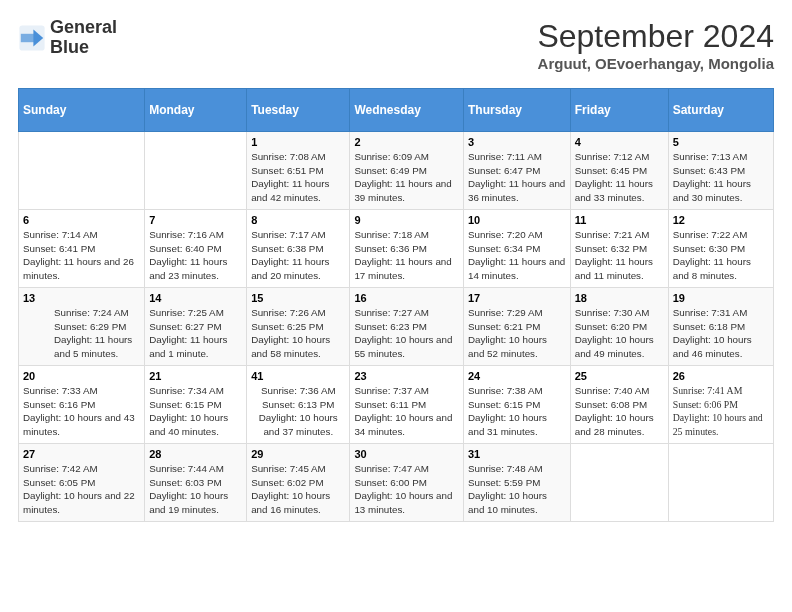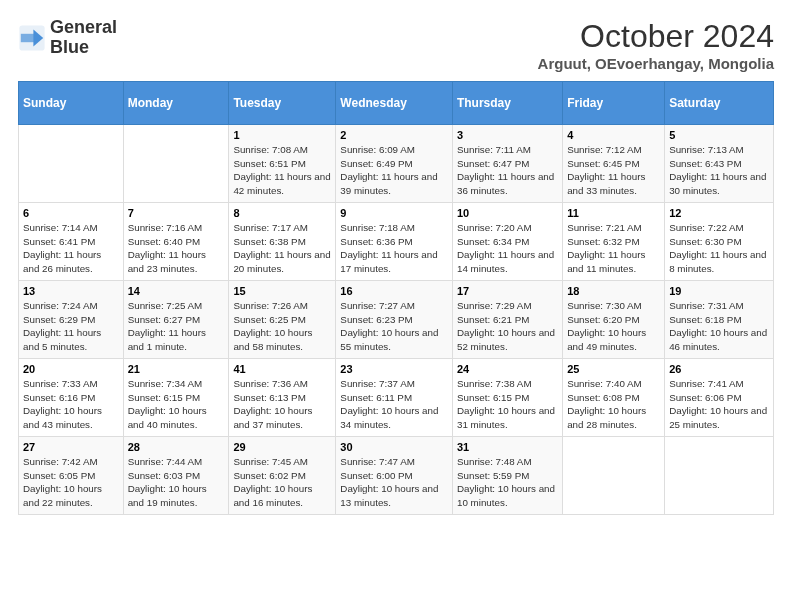--- a/index.html
+++ b/index.html
@@ -11,21 +11,21 @@
       overflow: hidden;
     }
     .container {
       width: 792px;
       padding: 18px 18px 10px 18px;
     }
     .header {
       display: flex;
       justify-content: space-between;
       align-items: flex-start;
-      margin-bottom: 9px;
+      margin-bottom: 16px;
     }
     .logo {
       display: flex;
       align-items: center;
     }
     .logo-text {
       font-size: 18px;
       font-weight: bold;
       color: #333;
       line-height: 1.1;
@@ -105,21 +105,21 @@
         <rect x="2" y="2" width="36" height="36" rx="4" fill="#e8f0f8"></rect>
         <polygon points="22,8 36,20 22,32" fill="#4a90d9"></polygon>
         <rect x="4" y="14" width="20" height="12" fill="#4a90d9" opacity="0.7"></rect>
       </svg>
       <div class="logo-text">
         <div>General</div>
         <div>Blue</div>
       </div>
     </div>
     <div class="title-section">
-      <div class="month-title">October 2024</div>
+      <div class="month-title">September 2024</div>
       <div class="subtitle">Arguut, OEvoerhangay, Mongolia</div>
     </div>
   </div>
 
   <table>
     <thead>
       <tr>
       <th>Sunday</th>
           <th>Monday</th>
           <th>Tuesday</th>
@@ -204,21 +204,21 @@
           <td>
             <span class="day-number">12</span>
             <div class="day-info" style="white-space: pre-line;">Sunrise: 7:22 AM
 Sunset: 6:30 PM
 Daylight: 11 hours and 8 minutes.</div>
           </td>
         </tr>
         <tr>
           <td>
             <span class="day-number">13</span>
-            <div class="day-info" style="white-space: pre-line;">Sunrise: 7:24 AM
+            <div class="day-info" style="white-space: pre-line; margin-left: 31px;">Sunrise: 7:24 AM
 Sunset: 6:29 PM
 Daylight: 11 hours and 5 minutes.</div>
           </td>
           <td>
             <span class="day-number">14</span>
             <div class="day-info" style="white-space: pre-line;">Sunrise: 7:25 AM
 Sunset: 6:27 PM
 Daylight: 11 hours and 1 minute.</div>
           </td>
           <td>
@@ -260,21 +260,21 @@
 Daylight: 10 hours and 43 minutes.</div>
           </td>
           <td>
             <span class="day-number">21</span>
             <div class="day-info" style="white-space: pre-line;">Sunrise: 7:34 AM
 Sunset: 6:15 PM
 Daylight: 10 hours and 40 minutes.</div>
           </td>
           <td>
             <span class="day-number">41</span>
-            <div class="day-info" style="white-space: pre-line;">Sunrise: 7:36 AM
+            <div class="day-info" style="white-space: pre-line; text-align: center;">Sunrise: 7:36 AM
 Sunset: 6:13 PM
 Daylight: 10 hours and 37 minutes.</div>
           </td>
           <td>
             <span class="day-number">23</span>
             <div class="day-info" style="white-space: pre-line;">Sunrise: 7:37 AM
 Sunset: 6:11 PM
 Daylight: 10 hours and 34 minutes.</div>
           </td>
           <td>
@@ -284,21 +284,21 @@
 Daylight: 10 hours and 31 minutes.</div>
           </td>
           <td>
             <span class="day-number">25</span>
             <div class="day-info" style="white-space: pre-line;">Sunrise: 7:40 AM
 Sunset: 6:08 PM
 Daylight: 10 hours and 28 minutes.</div>
           </td>
           <td>
             <span class="day-number">26</span>
-            <div class="day-info" style="white-space: pre-line;">Sunrise: 7:41 AM
+            <div class="day-info" style="white-space: pre-line; font-family: Liberation Serif, serif;">Sunrise: 7:41 AM
 Sunset: 6:06 PM
 Daylight: 10 hours and 25 minutes.</div>
           </td>
         </tr>
         <tr>
           <td>
             <span class="day-number">27</span>
             <div class="day-info" style="white-space: pre-line;">Sunrise: 7:42 AM
 Sunset: 6:05 PM
 Daylight: 10 hours and 22 minutes.</div>

